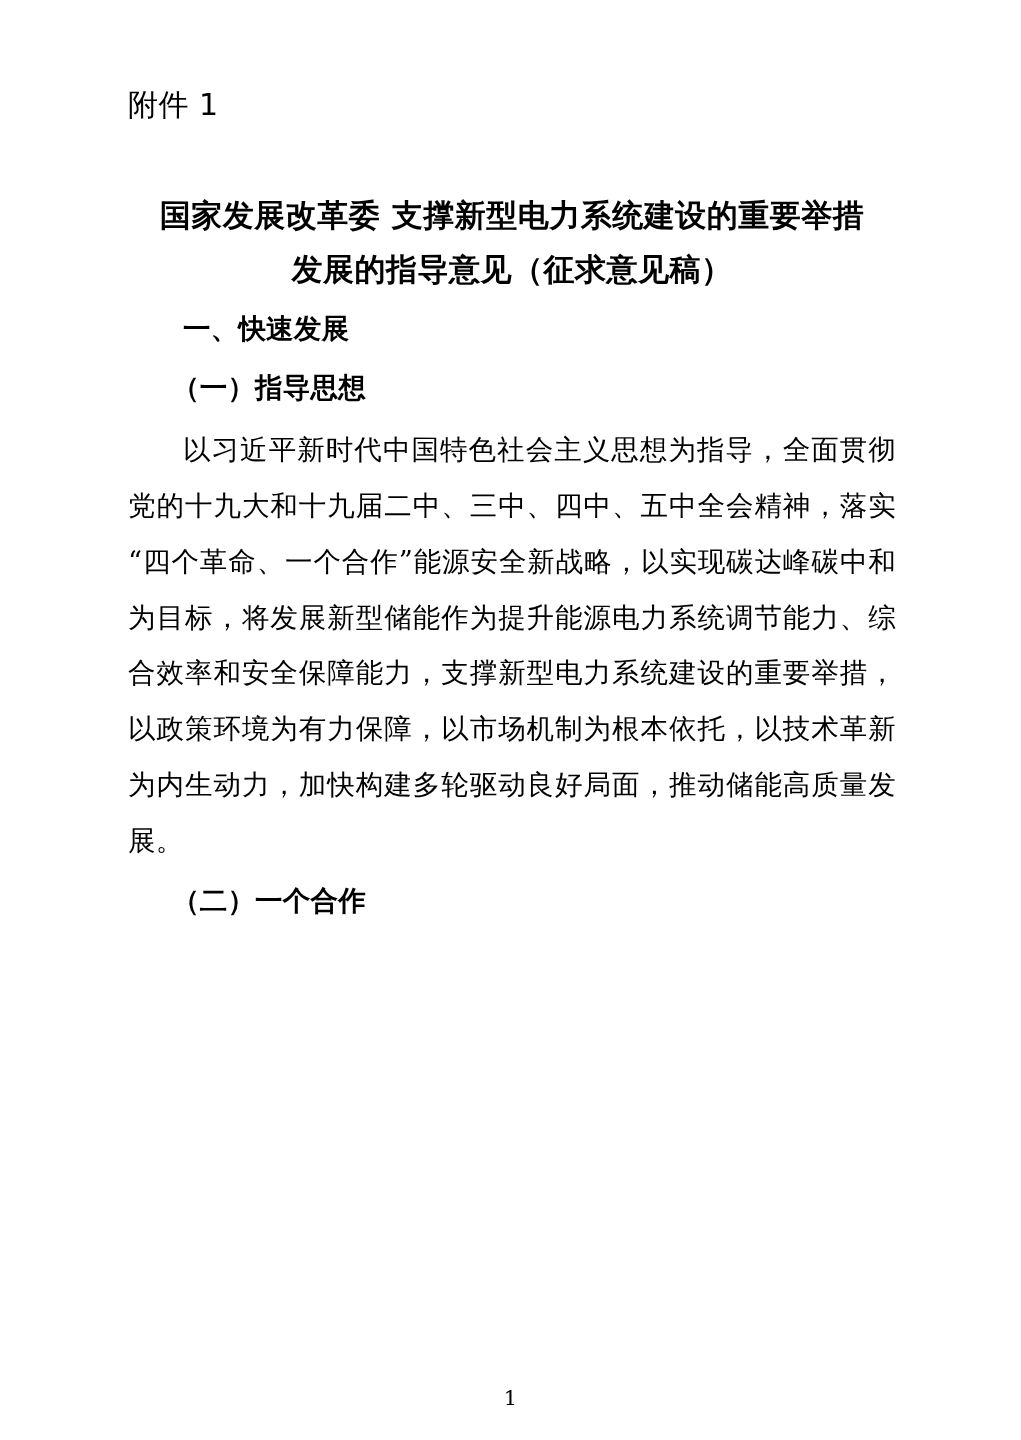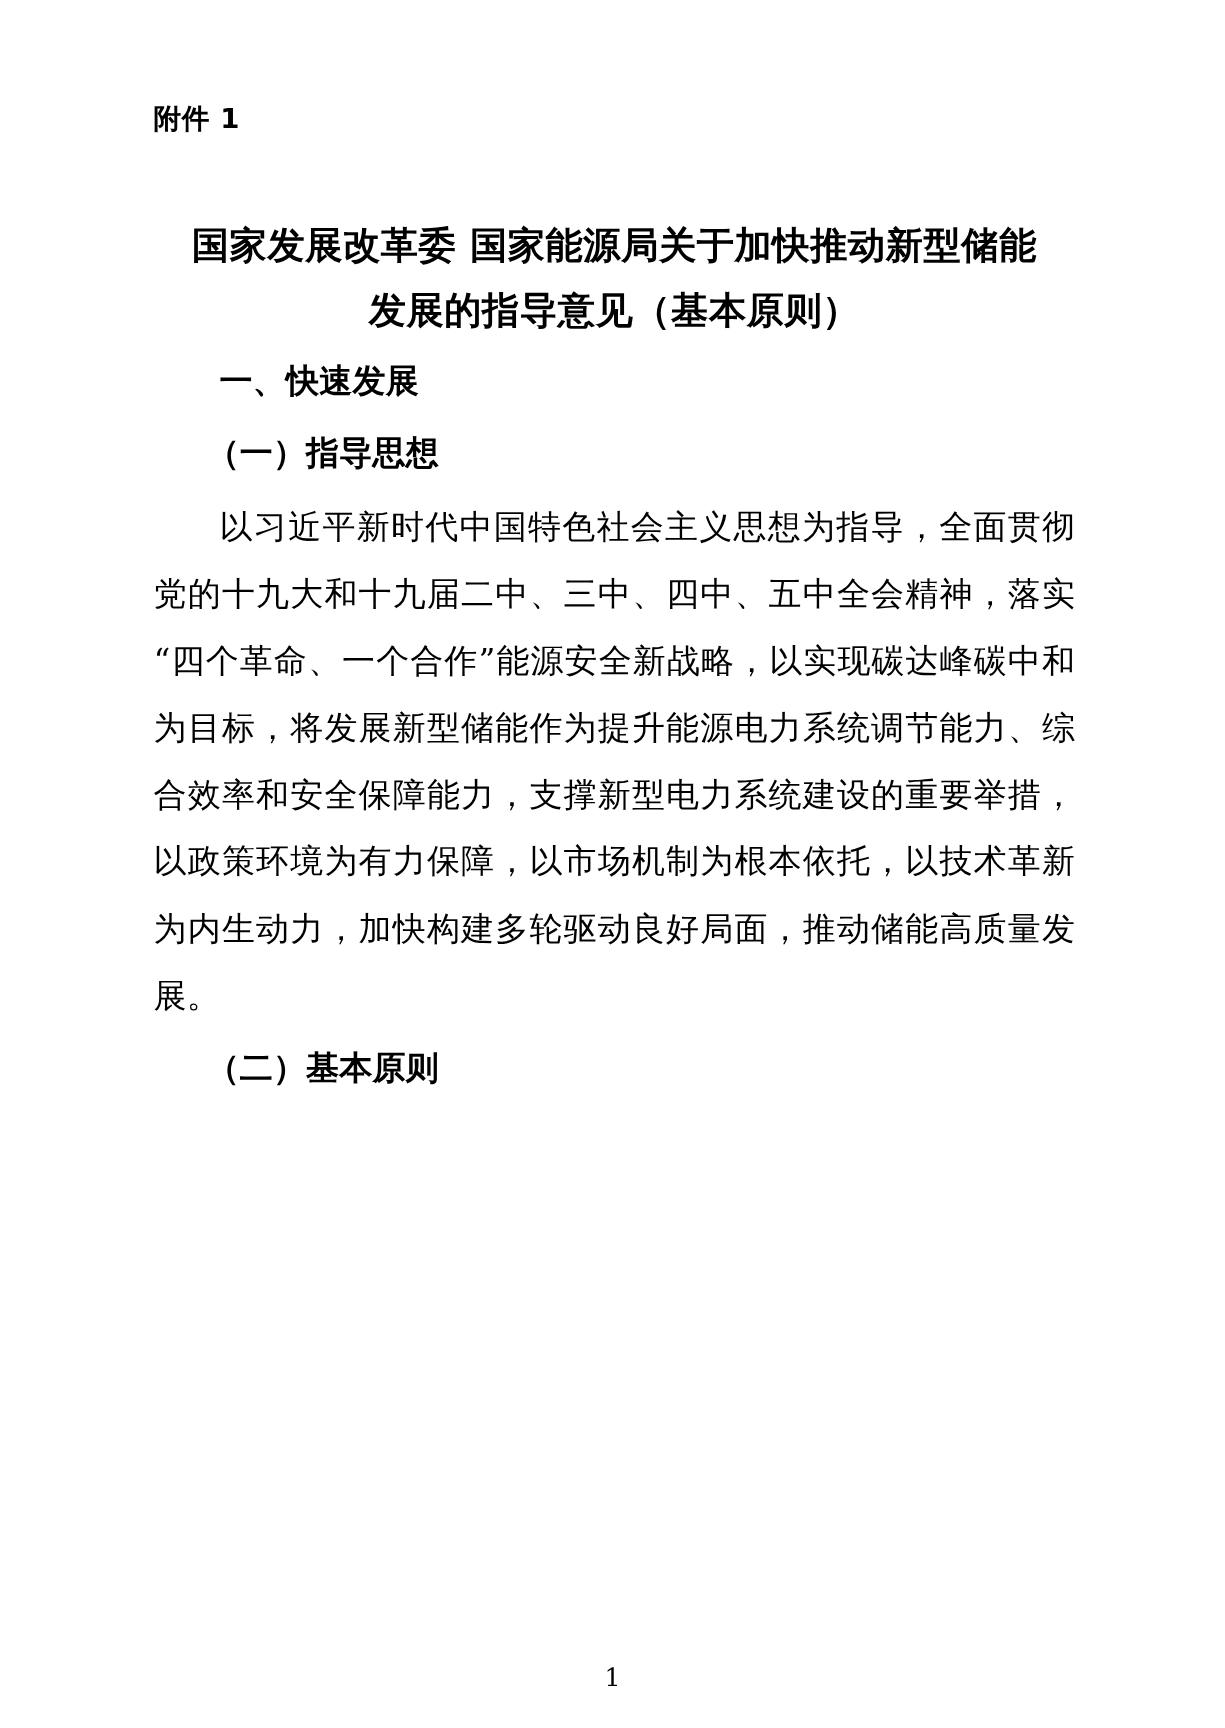--- a/index.html
+++ b/index.html
@@ -25,22 +25,22 @@
     overflow: hidden;
   }
   .content {
     position: absolute;
     left: 128px;
     top: 84px;
     width: 768px;
   }
 
   .attachment-label {
-    font-size: 23px;
-    font-weight: 700;
+    font-size: 30px;
+    font-weight: 400;
     letter-spacing: 0.5px;
     line-height: 1.4;
     margin: 0 0 0 0;
     font-family: "DejaVu Sans", "Liberation Sans", sans-serif;
   }
 
   .doc-title {
     margin: 62px 0 0 0;
     font-size: 31px;
     font-weight: 700;
@@ -95,29 +95,29 @@
 </style>
 </head>
 <body>
 
 <div class="page">
   <div class="content">
 
     <div class="attachment-label">附件 1</div>
 
     <h1 class="doc-title">
-      <span class="line">国家发展改革委 国家能源局关于加快推动新型储能</span>
-      <span class="line">发展的指导意见（基本原则）</span>
+      <span class="line">国家发展改革委 支撑新型电力系统建设的重要举措</span>
+      <span class="line">发展的指导意见（征求意见稿）</span>
     </h1>
 
 
     <p class="heading-1">一、快速发展</p>
 
     <p class="heading-2">（一）指导思想</p>
 
     <p class="body-text para tight">以习近平新时代中国特色社会主义思想为指导，全面贯彻党的十九大和十九届二中、三中、四中、五中全会精神，落实“四个革命、一个合作”能源安全新战略，以实现碳达峰碳中和为目标，将发展新型储能作为提升能源电力系统调节能力、综合效率和安全保障能力，支撑新型电力系统建设的重要举措，以政策环境为有力保障，以市场机制为根本依托，以技术革新为内生动力，加快构建多轮驱动良好局面，推动储能高质量发展。</p>
 
-    <p class="heading-2">（二）基本原则</p>
+    <p class="heading-2">（二）一个合作</p>
 
   </div>
 
   <div class="page-number">1</div>
 </div>
 
 </body></html>

